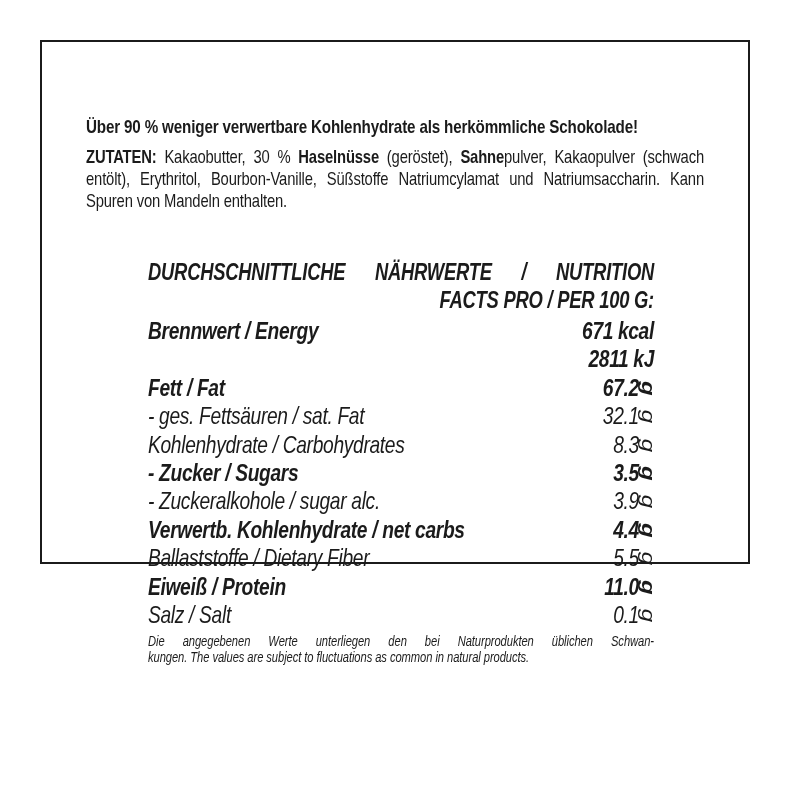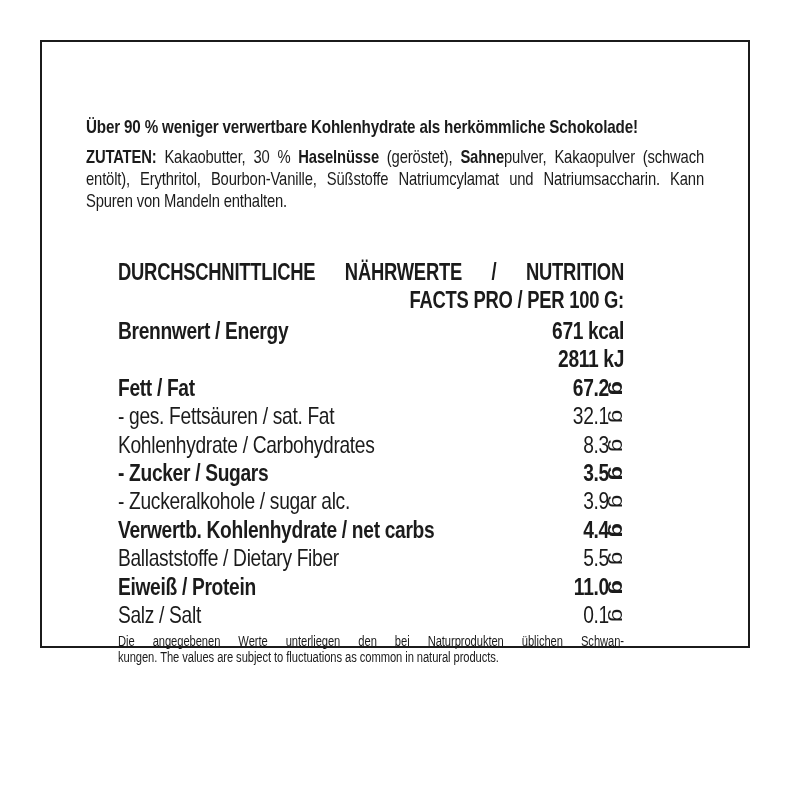--- a/index.html
+++ b/index.html
@@ -6,21 +6,21 @@
   html, body {
     width: 788px; height: 788px;
     background: #ffffff;
     font-family: "Liberation Sans", "DejaVu Sans", sans-serif;
     color: #1b1b1b;
     overflow: hidden;
   }
   .frame {
     position: absolute;
     left: 40px; top: 40px;
-    width: 710px; height: 608px;
+    width: 710px; height: 524px;
     border: 2px solid #1b1b1b;
     padding: 72px 44px 0 44px;
     background: #ffffff;
   }
   
   .squeeze {
     width: 125%;
     transform: scaleX(0.8);
     transform-origin: 0 0;
   }
@@ -34,22 +34,23 @@
   .ingredients {
     margin-top: 6px;
     font-size: 18.5px;
     line-height: 22px;
     text-align: justify;
     letter-spacing: -0.2px;
   }
   .ingredients .b { font-weight: bold; }
   .nutrition {
     margin-top: 46px;
-    margin-left: 32px;
+    margin-left: 62px;
     width: 506px;
+    font-style: italic;
   }
   .nut-title-1 {
     font-size: 23px;
     font-weight: bold;
     line-height: 28px;
     letter-spacing: -0.3px;
     text-align: justify;
     text-align-last: justify;
   }
   .nut-title-2 {

